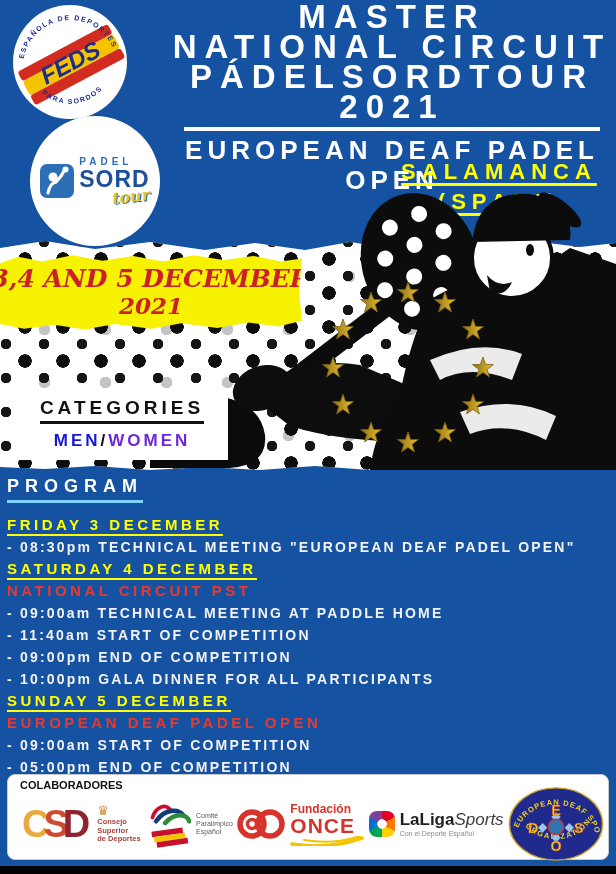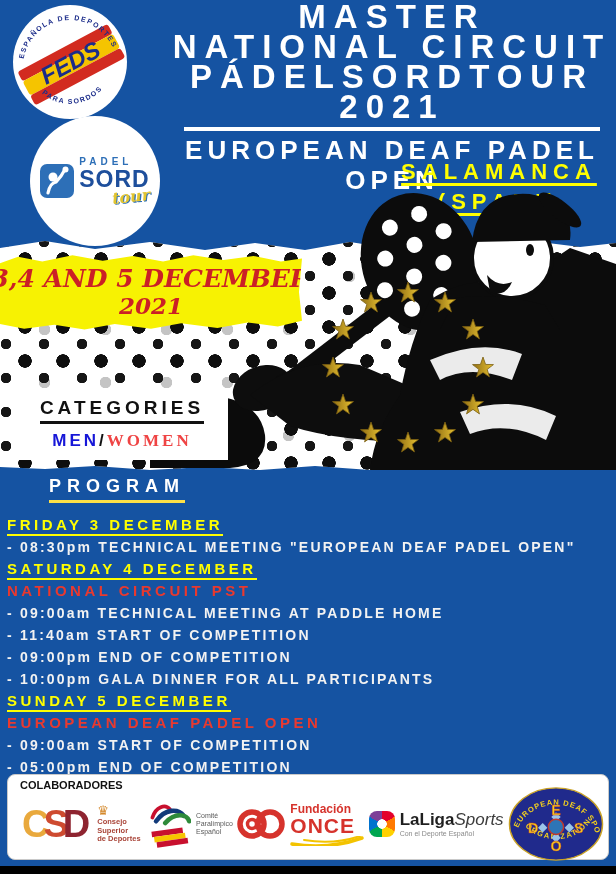--- a/index.html
+++ b/index.html
@@ -44,26 +44,26 @@
       99% 50%,100% 86%,92% 93%,82% 88%,72% 95%,60% 89%,50% 96%,38% 90%,28% 97%,18% 91%,8% 96%,0 90%);}
   .date-line{font-family:"DejaVu Serif",serif;font-style:italic;font-weight:bold;color:#CB2026;
     font-size:25px;line-height:27px;white-space:nowrap;}
   .date-line.small{font-size:23px;}
 
   .categories-box{position:absolute;left:16px;top:388px;width:212px;height:72px;background:#fff;
     text-align:center;padding-top:9px;box-sizing:border-box;}
   .categories-title{display:inline-block;font-size:19px;font-weight:bold;letter-spacing:4px;color:#111;
     border-bottom:3px solid #111;padding-bottom:2px;white-space:nowrap;}
   .categories-genders{margin-top:7px;font-size:17px;font-weight:bold;letter-spacing:3px;white-space:nowrap;}
-  .men{color:#1717D8;} .sep{color:#111;} .women{color:#ef4444;font-family:Liberation Serif, serif;}
+  .men{color:#1717D8;} .sep{color:#111;} .women{color:#6d28d9;}
 
   
   .program{position:absolute;left:0;top:470px;width:616px;height:304px;padding:6px 0 0 7px;box-sizing:border-box;}
   .program-heading{display:inline-block;color:#fff;font-size:18px;font-weight:bold;letter-spacing:6px;
-    border-bottom:3px solid #fde047;padding-bottom:3px;margin-bottom:11px;margin-left:42px;}
+    border-bottom:3px solid #7dd3fc;padding-bottom:3px;margin-bottom:11px;}
   .prog-line{line-height:22px;white-space:nowrap;}
   .day-title span{color:#FFFF00;font-size:15px;font-weight:bold;letter-spacing:3.5px;
     border-bottom:2.5px solid #FFFF00;padding-bottom:1px;}
   .day-sub{color:#E8392F;font-size:15px;font-weight:bold;letter-spacing:3.5px;}
   .item{color:#F2F2F2;font-size:14px;font-weight:bold;letter-spacing:2.2px;}
 
   
   .collab-box{position:absolute;left:7px;top:774px;width:602px;height:86px;background:#fff;
     border-radius:8px;border:1px solid #c9c9c9;box-sizing:border-box;}
   .collab-heading{position:absolute;left:12px;top:4px;font-size:11px;font-weight:bold;color:#111;}

